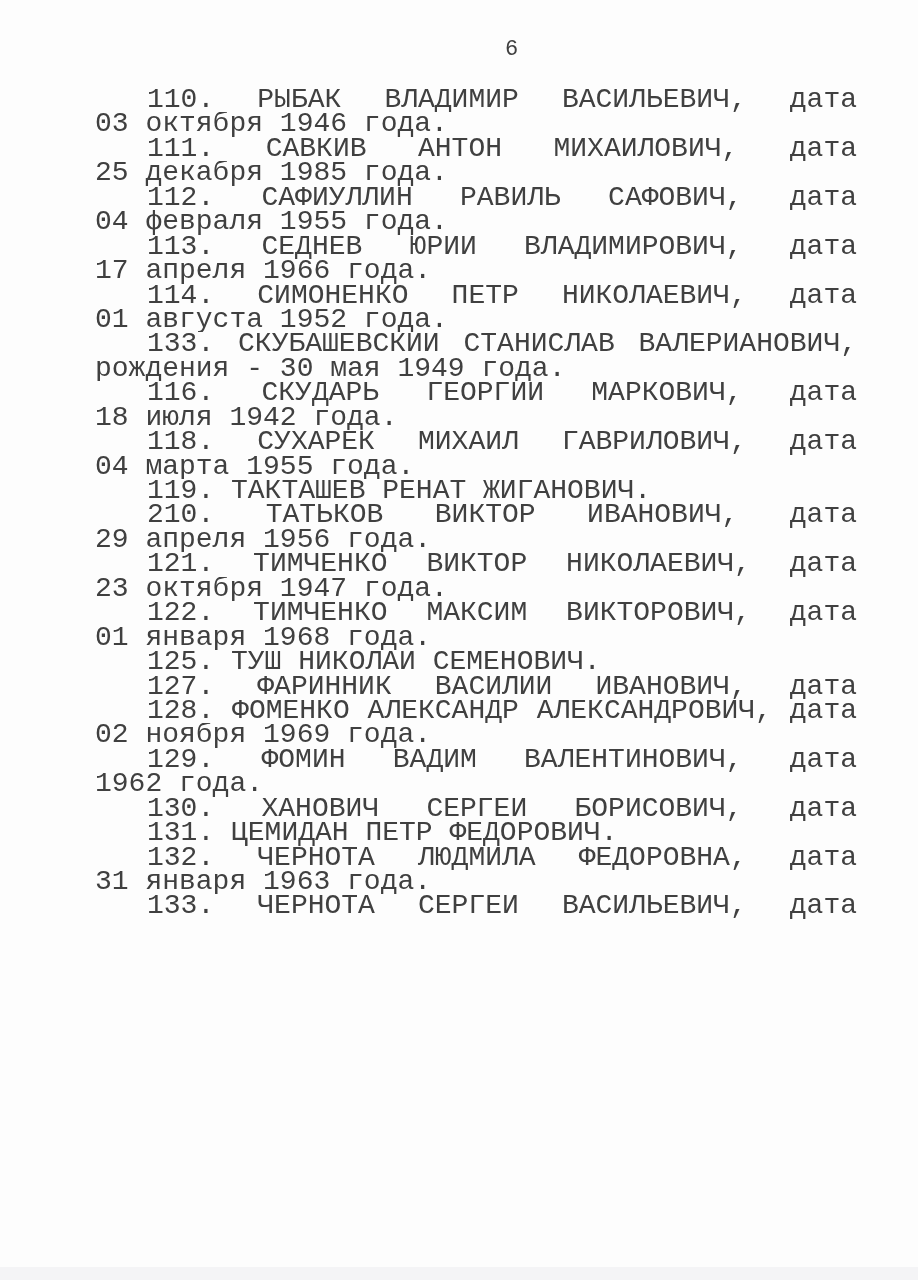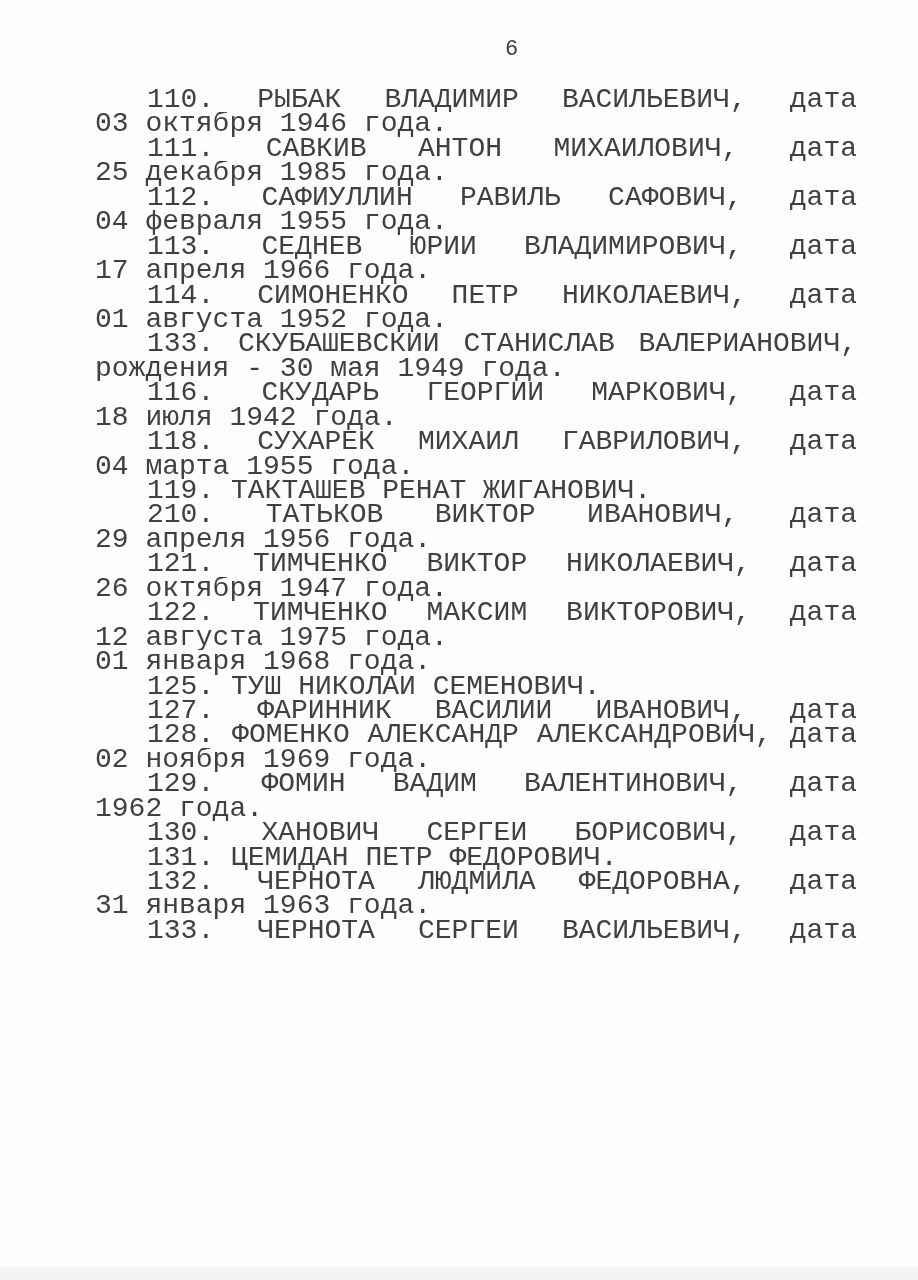--- a/index.html
+++ b/index.html
@@ -92,25 +92,24 @@
       </div>
       <div class="entry">
         <div class="line indent">119. ТАКТАШЕВ РЕНАТ ЖИГАНОВИЧ.</div>
       </div>
       <div class="entry">
         <div class="line indent justify">210. ТАТЬКОВ ВИКТОР ИВАНОВИЧ, дата рождения -</div>
         <div class="line">29 апреля 1956 года.</div>
       </div>
       <div class="entry">
         <div class="line indent justify">121. ТИМЧЕНКО ВИКТОР НИКОЛАЕВИЧ, дата рождения -</div>
-        <div class="line">26 октября 1947 года.</div>
+        <div class="line">23 октября 1947 года.</div>
       </div>
       <div class="entry">
         <div class="line indent justify">122. ТИМЧЕНКО МАКСИМ ВИКТОРОВИЧ, дата рождения -</div>
-        <div class="line">12 августа 1975 года.</div>
       </div>
       <div class="entry">
         <div class="line">01 января 1968 года.</div>
       </div>
       <div class="entry">
         <div class="line indent">125. ТУШ НИКОЛАЙ СЕМЁНОВИЧ.</div>
       </div>
       <div class="entry">
         <div class="line indent justify">127. ФАРИННИК ВАСИЛИЙ ИВАНОВИЧ, дата рождения -</div>
       </div>

